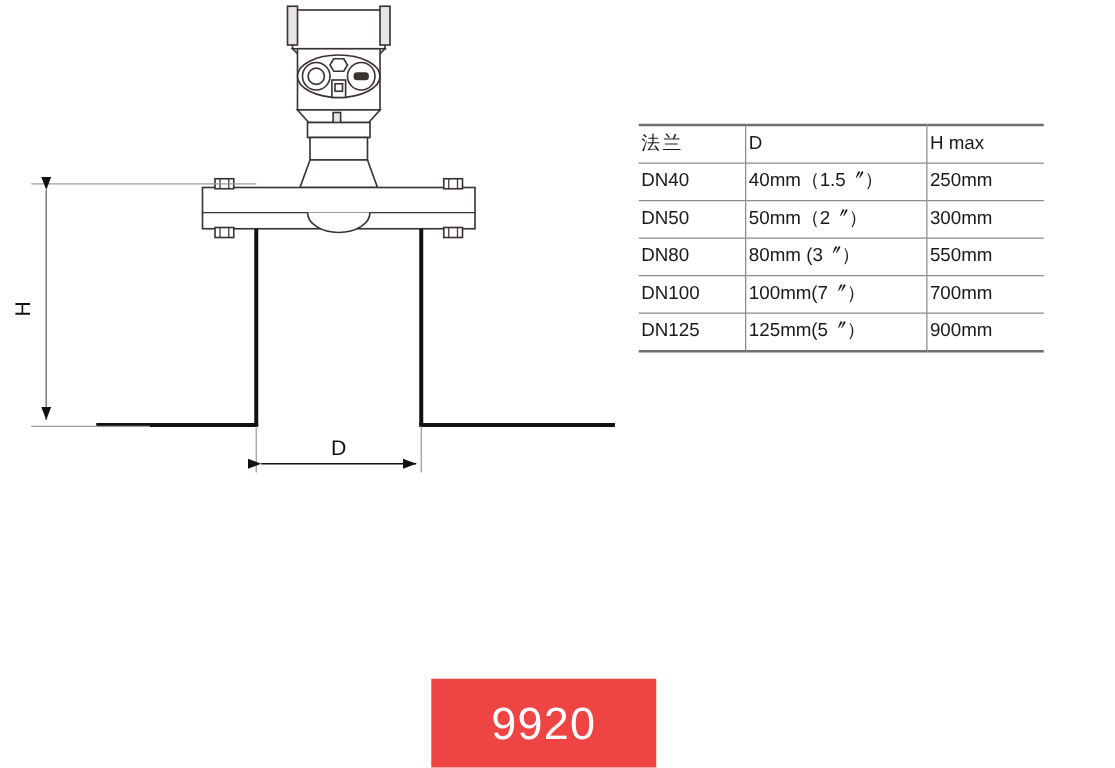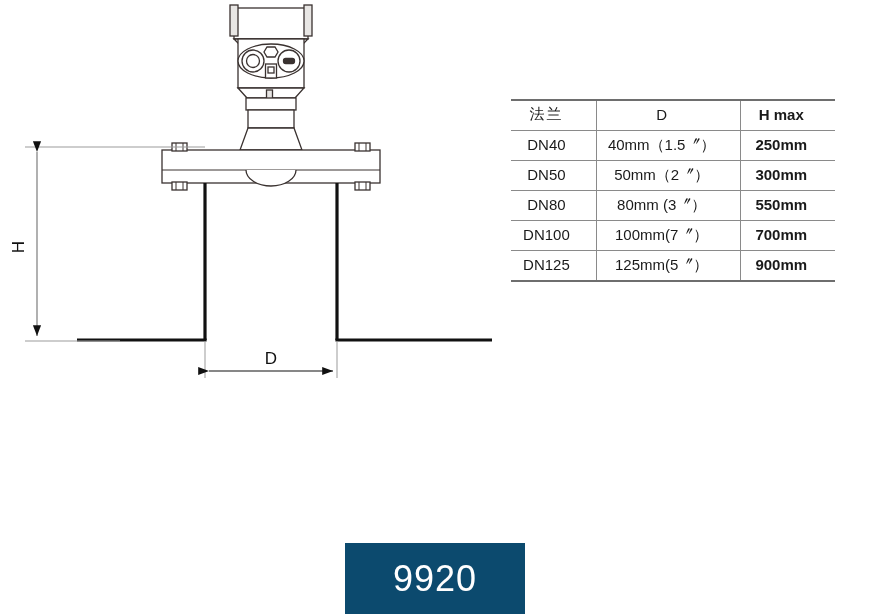--- a/index.html
+++ b/index.html
@@ -32,60 +32,59 @@
     top: 99px;
     width: 324px;
     border-collapse: collapse;
     font-size: 15px;
     color: #1a1a1a;
   }
   #spec-table td, #spec-table th {
     border-top: 1px solid #8a8a8a;
     border-bottom: 1px solid #8a8a8a;
     padding: 4px 16px 5px 2px;
-    text-align: center;
+    text-align: left;
     font-weight: normal;
     line-height: 1.15;
     height: 20px;
     white-space: nowrap;
   }
   #spec-table th {
     font-size: 15px;
   }
   #spec-table .col-flange {
     width: 85px;
     border-right: 1px solid #8a8a8a;
   }
   #spec-table .col-d {
     width: 142px;
     border-right: 1px solid #8a8a8a;
   }
   #spec-table .col-h {
     width: 97px;
-    font-weight: bold;
   }
   #spec-table tr:first-child th {
     border-top: 2px solid #6e6e6e;
   }
   #spec-table tr:last-child td {
     border-bottom: 2px solid #6e6e6e;
   }
   .cjk {
     font-family: "DejaVu Sans", "Liberation Sans", sans-serif;
     letter-spacing: 2px;
   }
 
   
   #bottom-banner {
     position: absolute;
     left: 345px;
     top: 543px;
     width: 180px;
     height: 71px;
-    background: #0c4a6e;
+    background: #ef4444;
     display: flex;
     align-items: center;
     justify-content: center;
   }
   #bottom-banner .banner-text {
     color: #ffffff;
     font-size: 36px;
     letter-spacing: 1px;
     line-height: 1;
   }

